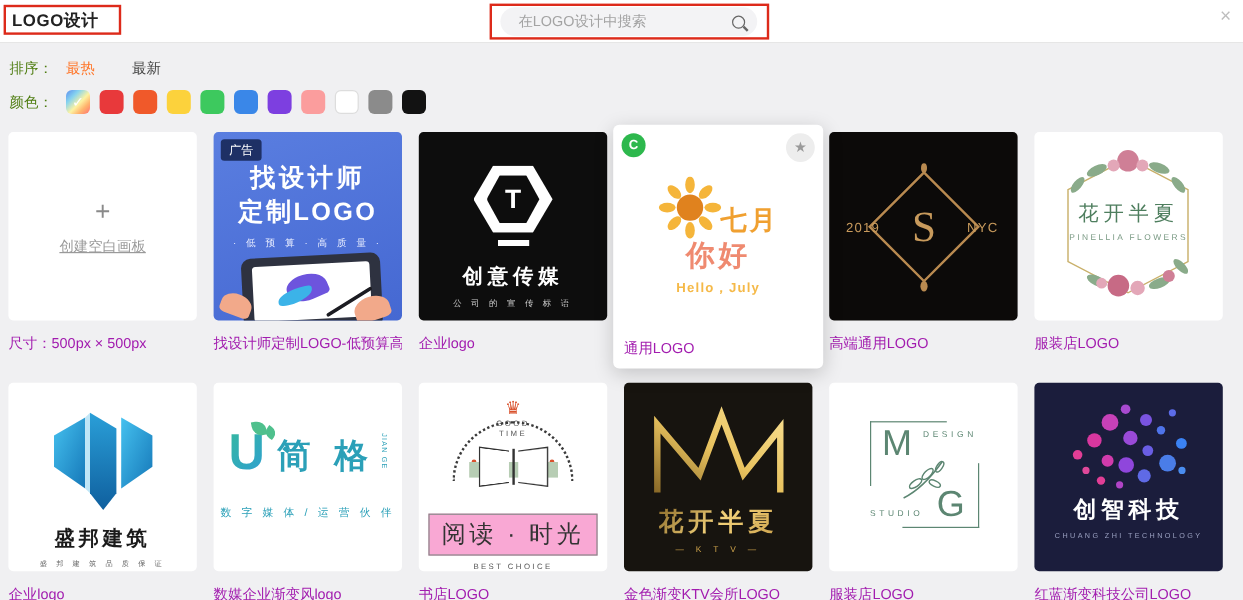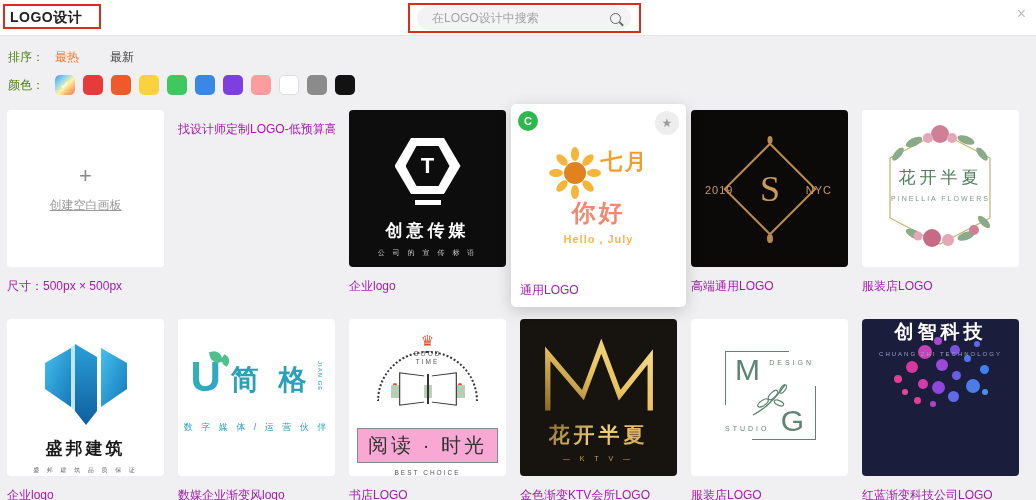--- a/index.html
+++ b/index.html
@@ -63,21 +63,21 @@
   .hex-in { width:44px; height:40px; background:#0d0d0d; clip-path:polygon(25% 0,75% 0,100% 50%,75% 100%,25% 100%,0 50%); display:flex; align-items:center; justify-content:center; font-size:22px; font-weight:bold; color:#fff; }
   .bulb-bar { width:26px; height:5px; background:#fff; margin-top:6px; }
   .t-media .nm { margin-top:14px; font-size:17px; font-weight:bold; letter-spacing:4px; }
   .t-media .tg { margin-top:6px; font-size:7px; letter-spacing:3px; color:#cfcfcf; }
 
   
   .elevated { position:absolute; left:-9px; top:-6px; width:175px; background:#fff; border-radius:5px; box-shadow:0 4px 16px rgba(0,0,0,.18); padding:9px 9px 8px; z-index:3; }
   .t-july { background:#fff; display:flex; flex-direction:column; align-items:center; }
   .badge-c { position:absolute; top:7px; left:7px; width:20px; height:20px; border-radius:50%; background:#2db84d; color:#fff; font-size:11px; font-weight:bold; display:flex; align-items:center; justify-content:center; z-index:4; cursor:pointer; }
   .star-btn { position:absolute; top:7px; right:7px; width:24px; height:24px; border-radius:50%; background:#ededed; color:#9a9a9a; font-size:12px; display:flex; align-items:center; justify-content:center; z-index:4; cursor:pointer; }
-  .july-row { display:flex; align-items:flex-start; margin-top:34px; }
+  .july-row { display:flex; align-items:flex-end; margin-top:34px; }
   .july-cn1 { font-size:22px; font-weight:bold; color:#f0a030; letter-spacing:2px; }
   .july-cn2 { font-size:24px; font-weight:bold; color:#ef8a70; letter-spacing:3px; margin-top:-2px; }
   .july-en { font-size:11px; font-weight:bold; color:#f5b948; margin-top:3px; letter-spacing:1px; }
   .elevated .caption { margin-top:12px; }
 
   
   .t-snyc { background:#0c0a09; display:flex; align-items:center; justify-content:center; }
   .diamond { width:66px; height:66px; border:2px solid #b98a50; transform:rotate(45deg); display:flex; align-items:center; justify-content:center; }
   .diamond .s { transform:rotate(-45deg); font-family:"Liberation Serif","DejaVu Serif",serif; font-size:36px; color:#c89a5c; }
   .snyc-side { position:absolute; font-size:11px; color:#c89a5c; letter-spacing:1px; top:74px; }
@@ -136,21 +136,21 @@
   .t-mg { background:#fff; color:#5c8672; }
   .mg-br-tl { position:absolute; left:34px; top:32px; width:64px; height:54px; border-left:1.5px solid #5c8672; border-top:1.5px solid #5c8672; }
   .mg-br-br { position:absolute; right:32px; bottom:36px; width:64px; height:54px; border-right:1.5px solid #5c8672; border-bottom:1.5px solid #5c8672; }
   .mg-m { position:absolute; left:44px; top:34px; font-size:30px; }
   .mg-g { position:absolute; right:44px; bottom:38px; font-size:30px; }
   .mg-design { position:absolute; right:34px; top:40px; font-size:7px; letter-spacing:3px; }
   .mg-studio { position:absolute; left:34px; bottom:44px; font-size:7px; letter-spacing:3px; }
   .mg-branch { position:absolute; left:58px; top:62px; }
 
   
-  .t-cz { background:#1b1d3c; display:flex; flex-direction:column; align-items:center; padding-bottom:26px; }
+  .t-cz { background:#1b1d3c; display:flex; flex-direction:column; align-items:center; justify-content:flex-end; padding-bottom:26px; }
   .cz-dots { position:absolute; top:16px; left:30px; width:100px; height:76px; }
   .cz-dots span { position:absolute; border-radius:50%; display:block; }
   .cz-name { font-size:19px; font-weight:bold; color:#fff; letter-spacing:4px; position:relative; z-index:2; }
   .cz-sub { font-size:6px; color:#9aa0c0; letter-spacing:2px; margin-top:6px; position:relative; z-index:2; }
 </style>
 </head>
 <body>
 
 <div class="header">
   <div class="page-title">LOGO设计</div>
@@ -194,20 +194,35 @@
 
   <div class="cell">
     <div class="thumb t-blank">
       <span class="plus">+</span>
       <span class="lbl">创建空白画板</span>
     </div>
     <div class="caption">尺寸：500px × 500px</div>
   </div>
 
   <div class="cell">
+    <div class="thumb t-ad">
+      <span class="ad-badge">广告</span>
+      <div class="l1">找设计师</div>
+      <div class="l2">定制LOGO</div>
+      <div class="l3">· 低 预 算 · 高 质 量 ·</div>
+      <div class="tablet">
+        <div class="screen">
+          <div class="swoosh1"></div>
+          <div class="swoosh2"></div>
+        </div>
+      </div>
+      <div class="hand hand-l"></div>
+      <div class="hand hand-r"></div>
+      <div class="pen"></div>
+    </div>
     <div class="caption">找设计师定制LOGO-低预算高质量</div>
   </div>
 
   <div class="cell">
     <div class="thumb t-media">
       <div class="hex-out">
         <div class="hex-in">T</div>
       </div>
       <div class="bulb-bar"></div>
       <div class="nm">创意传媒</div>

